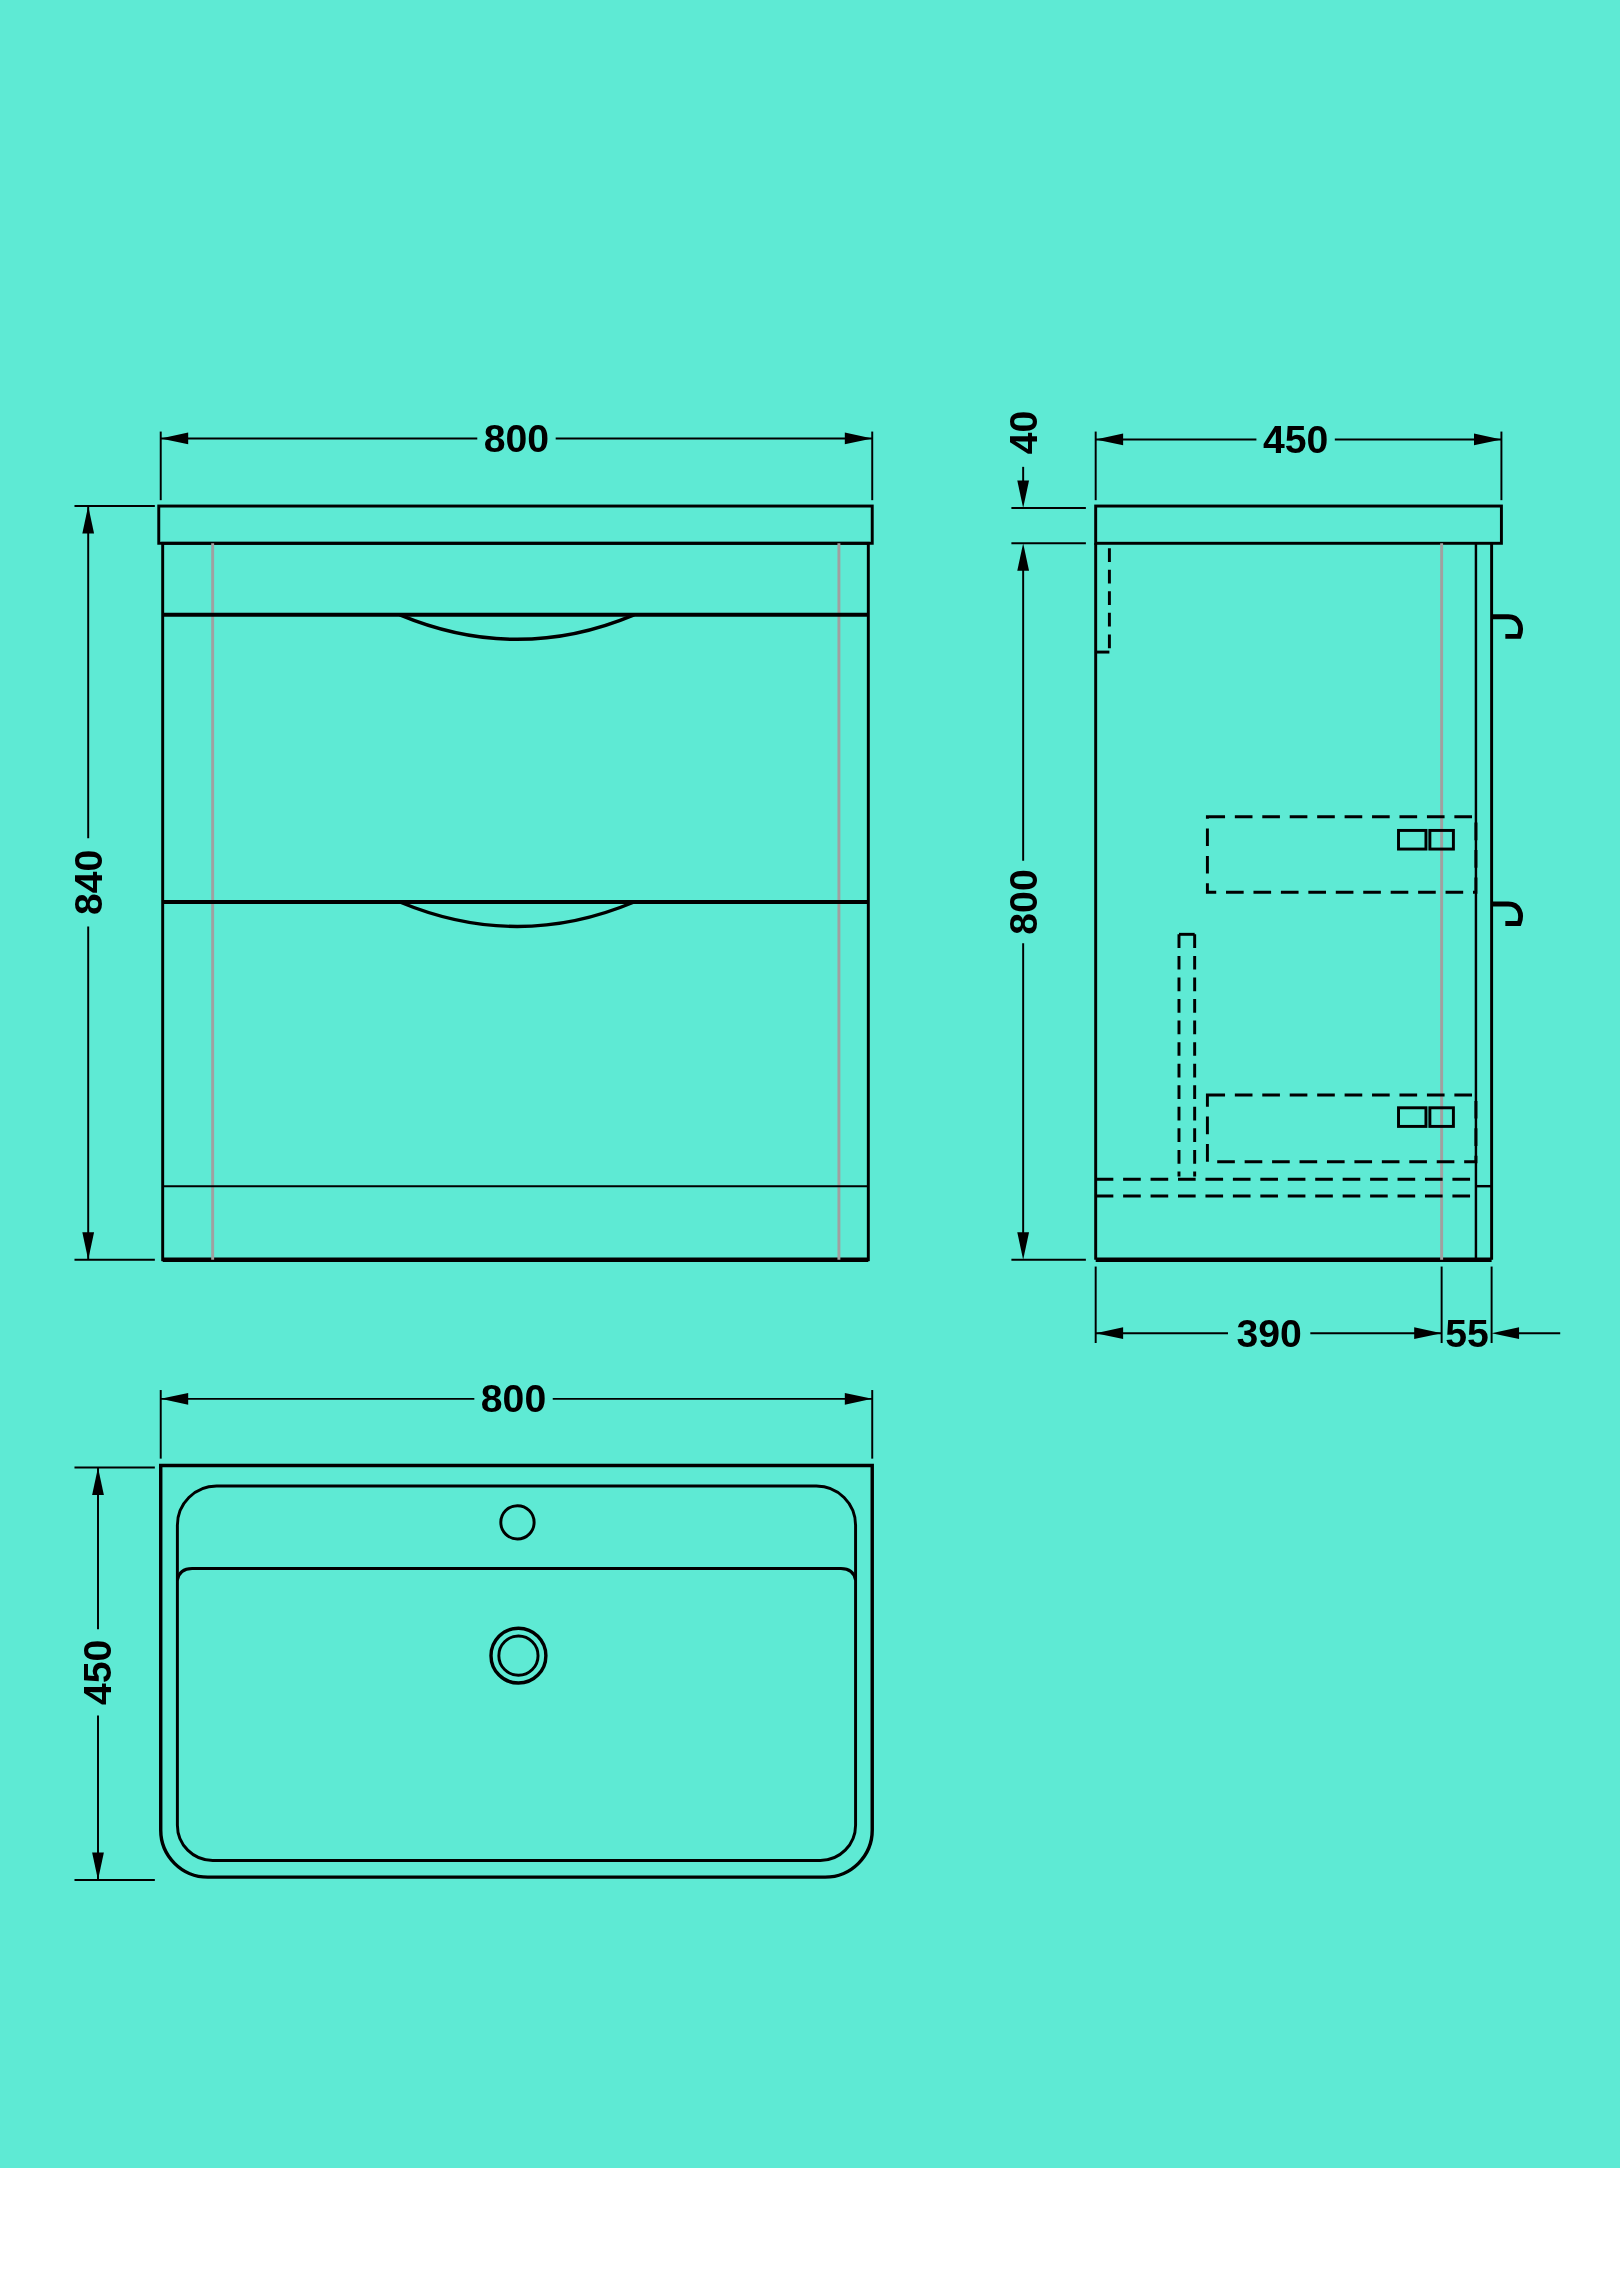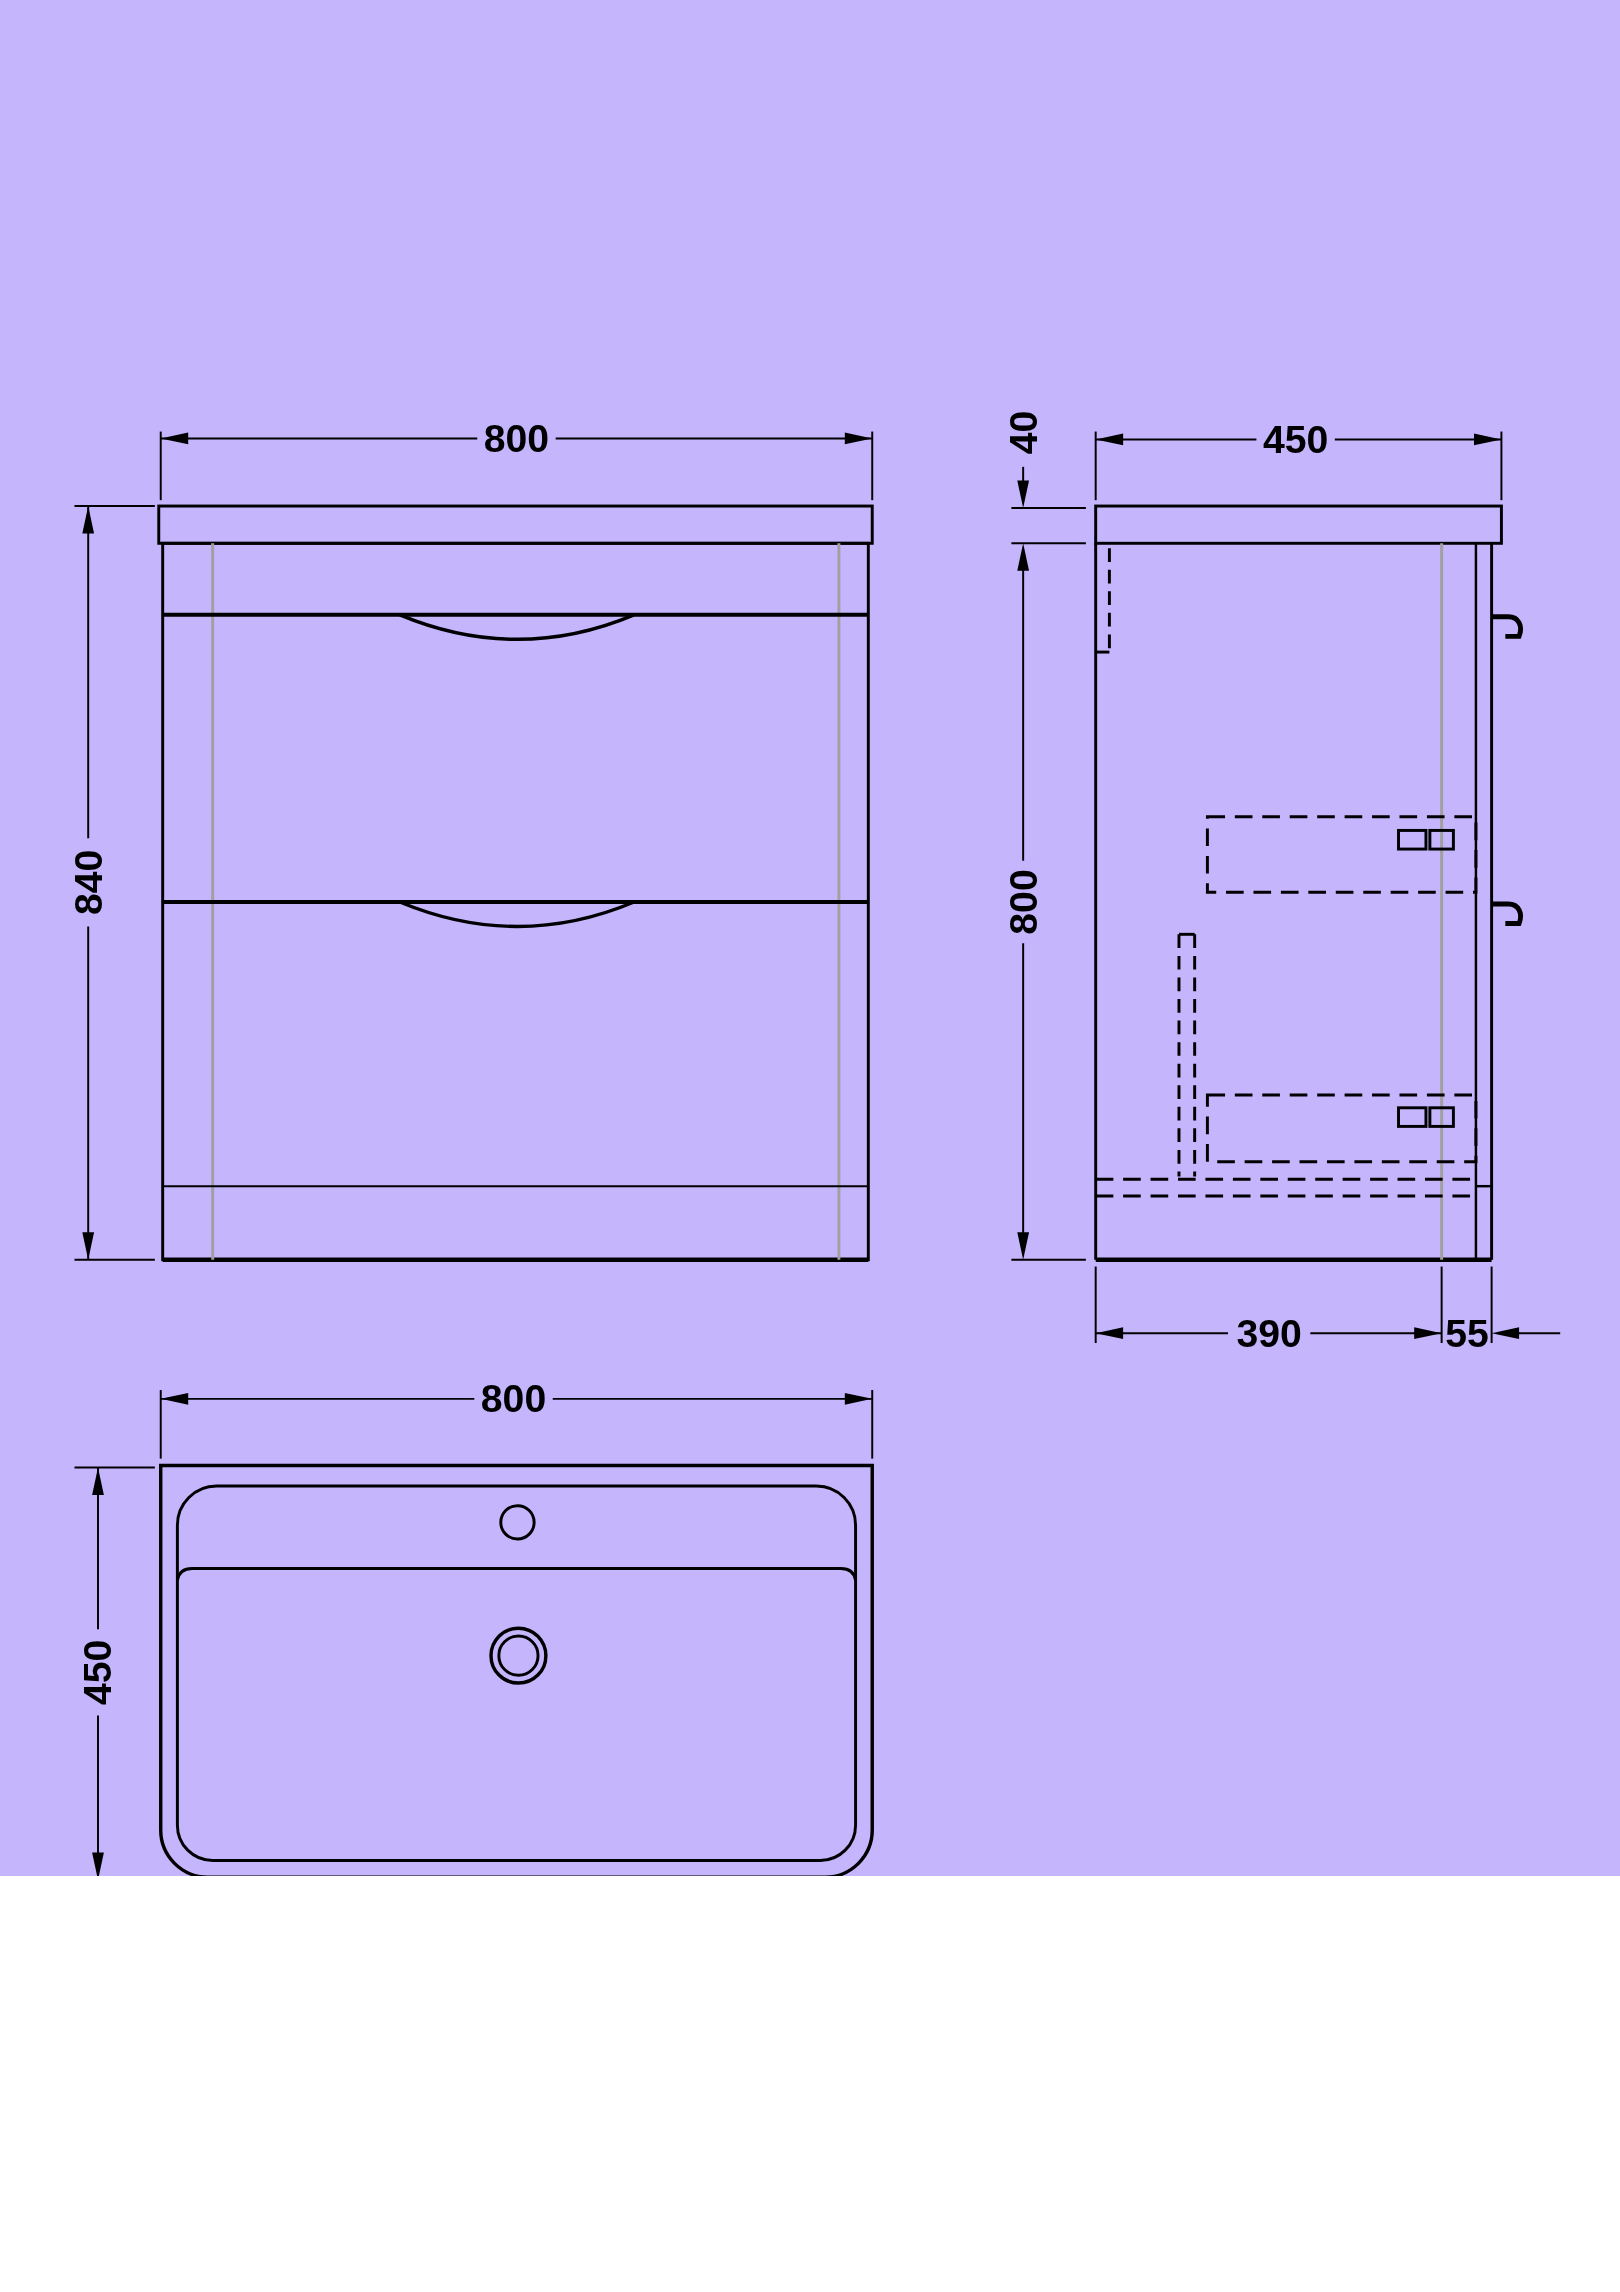--- a/index.html
+++ b/index.html
@@ -1,16 +1,16 @@
 <!DOCTYPE html>
 <html><head>
 <meta charset="utf-8">
 <style>
   html,body{margin:0;padding:0;background:#ffffff;}
-  .canvas{position:relative;width:1620px;height:1876px;background:#c4b5fd;overflow:hidden;}
+  .canvas{position:relative;width:1620px;height:2168px;background:#5eead4;overflow:hidden;}
   svg{position:absolute;left:0;top:0;}
   .dim-text{
     font-family:"Liberation Sans", sans-serif;
     font-weight:bold;
     font-size:40px;
     fill:#000000;
   }
   .ln{stroke:#000000;fill:none;}
   .gray{stroke:#a0a0a0;fill:none;}
   .arrow{fill:#000000;stroke:none;}

